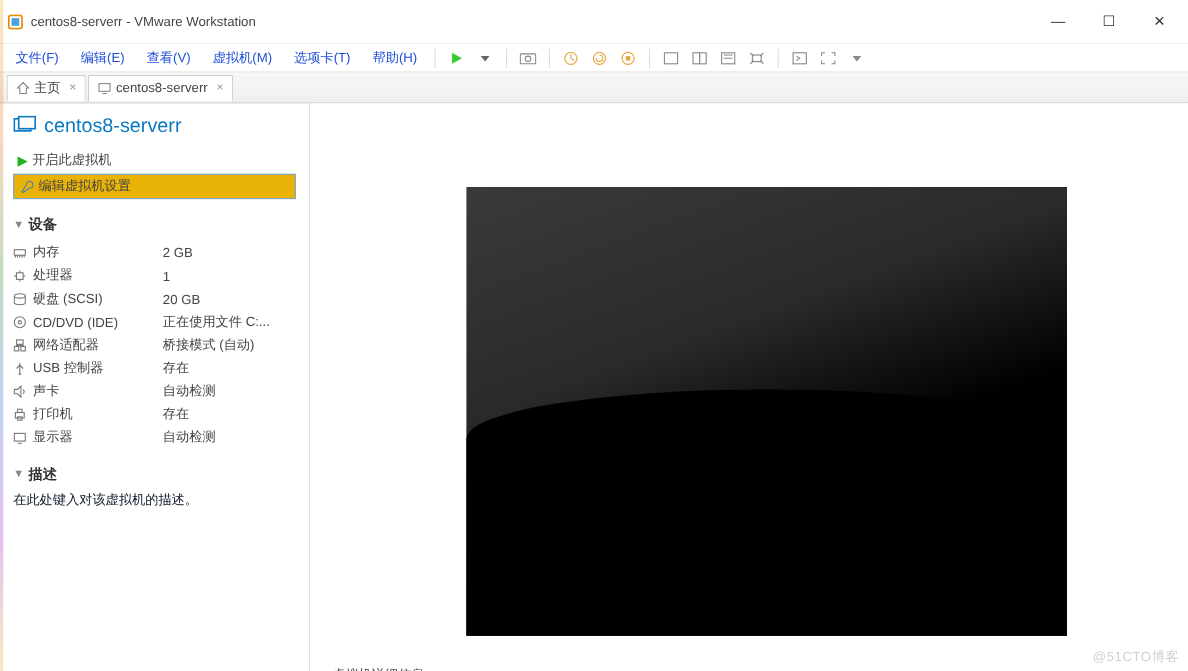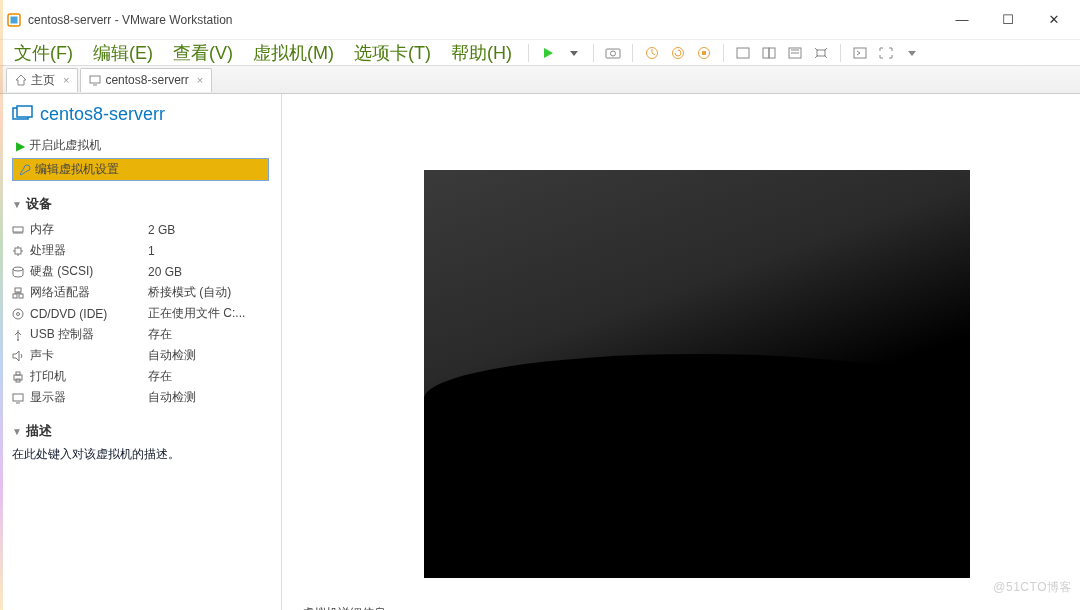--- a/index.html
+++ b/index.html
@@ -3,21 +3,21 @@
 <meta charset="utf-8">
 <style>
 * { margin: 0; padding: 0; box-sizing: border-box; font-family: "Microsoft YaHei", "Segoe UI", Tahoma, sans-serif; }
 body { background: #fff; width: 1080px; height: 610px; overflow: hidden; font-size: 12px; color: #333; position: relative; }
 .titlebar { height: 40px; display: flex; align-items: center; padding: 0 6px; border-bottom: 1px solid #eee; }
 .titlebar .app-icon { width: 16px; height: 16px; margin-right: 6px; display: inline-flex; align-items: center; justify-content: center; }
 .titlebar .title { flex: 1; font-size: 12px; color: #444; }
 .titlebar .win-controls { display: flex; gap: 18px; padding-right: 6px; }
 .titlebar .win-controls span { width: 28px; text-align: center; font-size: 13px; color: #333; cursor: default; }
 .menubar { height: 26px; display: flex; align-items: center; padding: 0 6px; gap: 4px; border-bottom: 1px solid #ddd; }
-.menubar .menu-item { padding: 2px 8px; font-size: 18px; color: #4d7c0f; }
+.menubar .menu-item { padding: 2px 8px; font-size: 12px; color: #1d4ed8; }
 .menubar .sep { width: 1px; height: 18px; background: #ddd; margin: 0 4px; }
 .menubar .tool-icon { width: 22px; height: 22px; display: inline-flex; align-items: center; justify-content: center; color: #555; }
 .play-icon svg { fill: #3c3; }
 .tabsbar { height: 28px; display: flex; align-items: center; padding-left: 6px; background: linear-gradient(#f7f7f7,#efefef); border-bottom: 1px solid #ccc; }
 .tab { height: 24px; display: inline-flex; align-items: center; padding: 0 8px; border: 1px solid #ccc; border-bottom: none; background: #fff; margin-right: 2px; font-size: 12px; gap: 4px; color: #444; border-radius: 2px 2px 0 0; }
 .tab .close-x { color: #999; font-size: 11px; margin-left: 4px; }
 .content { display: flex; height: calc(610px - 26px - 26px - 28px); }
 .sidebar { width: 282px; border-right: 1px solid #ddd; padding: 8px 12px; overflow: hidden; }
 .vm-header { display: flex; align-items: center; gap: 6px; padding: 2px 0 10px; }
 .vm-header .vm-title { font-size: 18px; color: #0a78c2; }
@@ -32,21 +32,21 @@
 .dev-row { display: flex; align-items: center; padding: 2px 0; font-size: 12px; color: #444; }
 .dev-row .icon { width: 18px; display: inline-flex; align-items: center; color: #666; }
 .dev-row .name { flex: 0 0 118px; }
 .dev-row .val { flex: 1; color: #444; }
 .desc-text { font-size: 12px; color: #0f172a; margin-top: 6px; }
 .preview-area { flex: 1; position: relative; background: #fff; }
 .preview-box { position: absolute; left: 142px; top: 76px; width: 546px; height: 408px; background: linear-gradient(160deg, #3a3a3a 0%, #2a2a2a 35%, #000 60%, #000 100%); }
 .preview-box::before { content: ""; position: absolute; left: 0; right: 0; top: 45%; height: 55%; background: #000; border-radius: 100% 100% 0 0 / 40% 40% 0 0; }
 .bottom-expander { position: absolute; bottom: 0; left: 0; font-size: 12px; color: #444; padding: 2px 6px; display: flex; align-items: center; gap: 4px; }
 .bottom-expander .chev { color: #888; font-size: 10px; }
-.watermark { position: absolute; right: 8px; bottom: 14px; font-size: 12px; color: #d0d0d0; letter-spacing: 0.5px; }
+.watermark { position: absolute; right: 8px; bottom: 4px; font-size: 12px; color: #d0d0d0; letter-spacing: 0.5px; }
 .left-edge { position: absolute; left: 0; top: 0; width: 3px; height: 100%; background: linear-gradient(#f5c04a, #f58a4a 20%, #5a9b4a 40%, #4a7fd8 60%, #b24ad8 80%, #f5c04a); opacity: 0.35; }
 svg { display: block; }
 </style>
 </head>
 <body>
 
 <div class="left-edge"></div>
 
 <div class="titlebar">
   <span class="app-icon">
@@ -227,38 +227,38 @@
               <ellipse cx="6" cy="3" rx="5" ry="2" fill="none" stroke="#777"></ellipse>
               <path d="M1 3 v6 a5 2 0 0 0 10 0 v-6" fill="none" stroke="#777"></path>
             </svg>
           </span>
         <span class="name">硬盘 (SCSI)</span>
         <span class="val">20 GB</span>
       </div>
       <div class="dev-row">
         <span class="icon">
             <svg width="12" height="12" viewBox="0 0 12 12">
+              <circle cx="6" cy="6" r="5" fill="none" stroke="#777"></circle>
+              <circle cx="6" cy="6" r="1.5" fill="none" stroke="#777"></circle>
+            </svg>
+          </span>
+        <span class="name">CD/DVD (IDE)</span>
+        <span class="val">正在使用文件 C:...</span>
+      </div>
+      <div class="dev-row">
+        <span class="icon">
+            <svg width="12" height="12" viewBox="0 0 12 12">
               <rect x="3" y="1" width="6" height="4" fill="none" stroke="#777"></rect>
               <rect x="1" y="7" width="4" height="4" fill="none" stroke="#777"></rect>
               <rect x="7" y="7" width="4" height="4" fill="none" stroke="#777"></rect>
               <path d="M6 5 v2 M3 7 v-1 h6 v1" stroke="#777" fill="none"></path>
             </svg>
           </span>
         <span class="name">网络适配器</span>
         <span class="val">桥接模式 (自动)</span>
-      </div>
-      <div class="dev-row">
-        <span class="icon">
-            <svg width="12" height="12" viewBox="0 0 12 12">
-              <circle cx="6" cy="6" r="5" fill="none" stroke="#777"></circle>
-              <circle cx="6" cy="6" r="1.5" fill="none" stroke="#777"></circle>
-            </svg>
-          </span>
-        <span class="name">CD/DVD (IDE)</span>
-        <span class="val">正在使用文件 C:...</span>
       </div>
       <div class="dev-row">
         <span class="icon">
             <svg width="12" height="12" viewBox="0 0 12 12">
               <path d="M6 1 v9 M6 3 l-3 3 M6 3 l3 3" stroke="#777" fill="none"></path>
               <circle cx="6" cy="11" r="1" fill="#777"></circle>
             </svg>
           </span>
         <span class="name">USB 控制器</span>
         <span class="val">存在</span>

